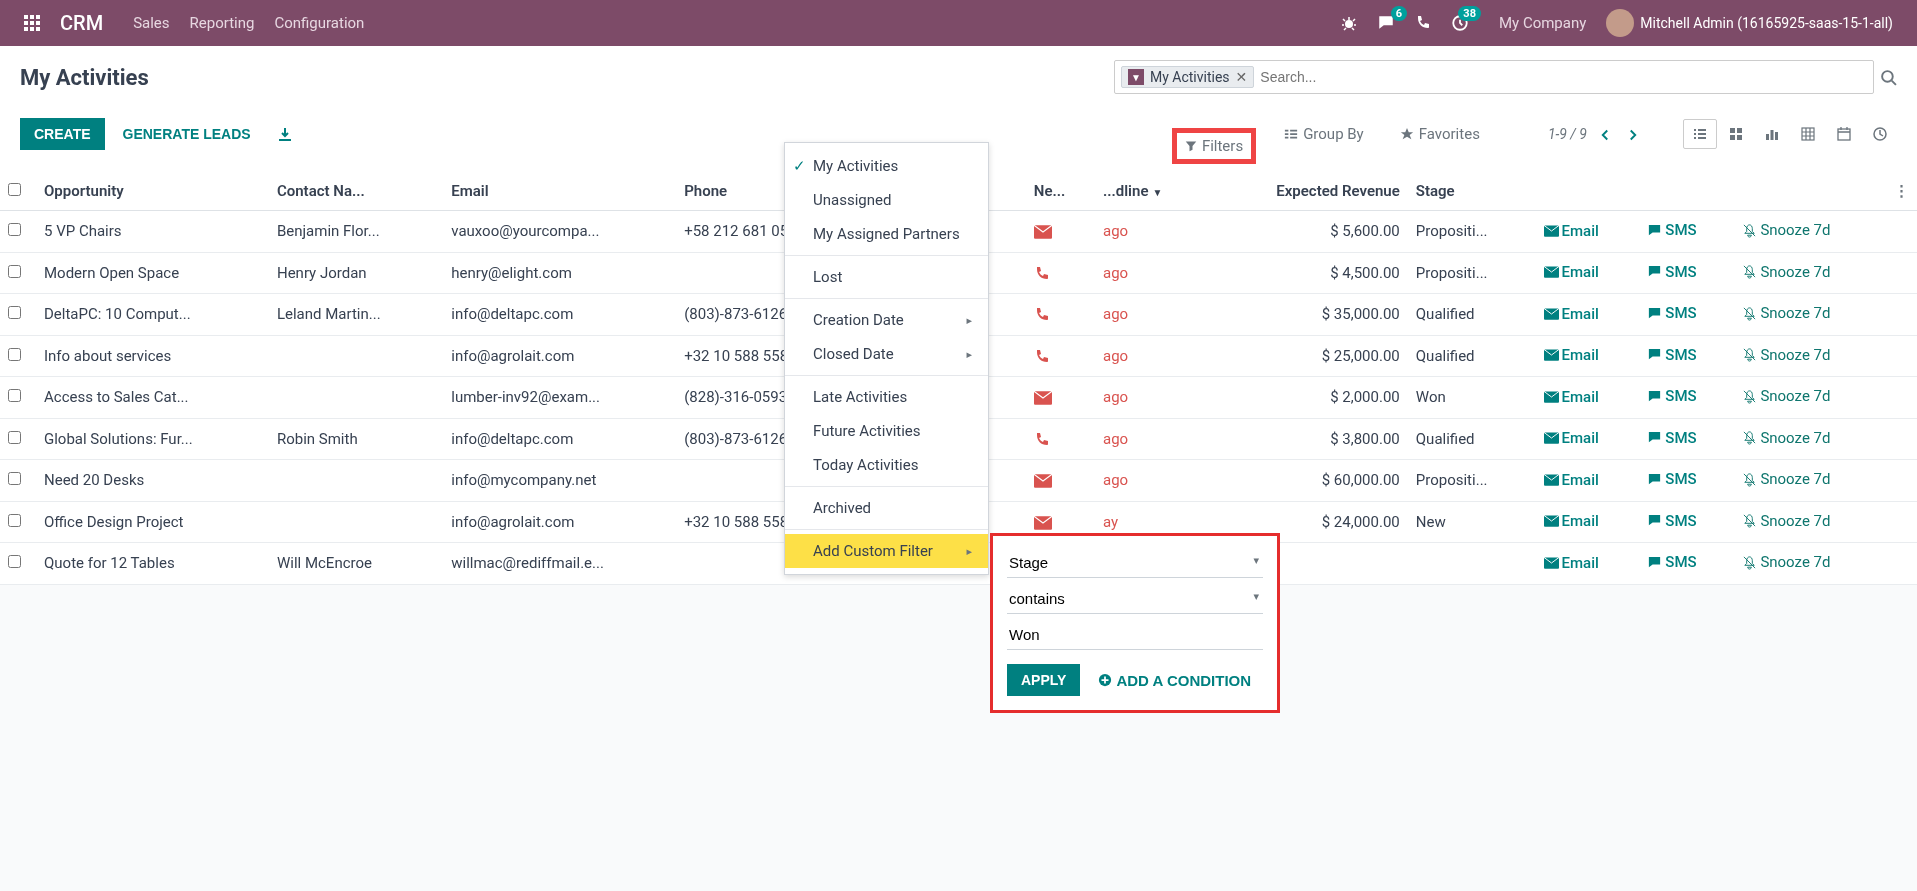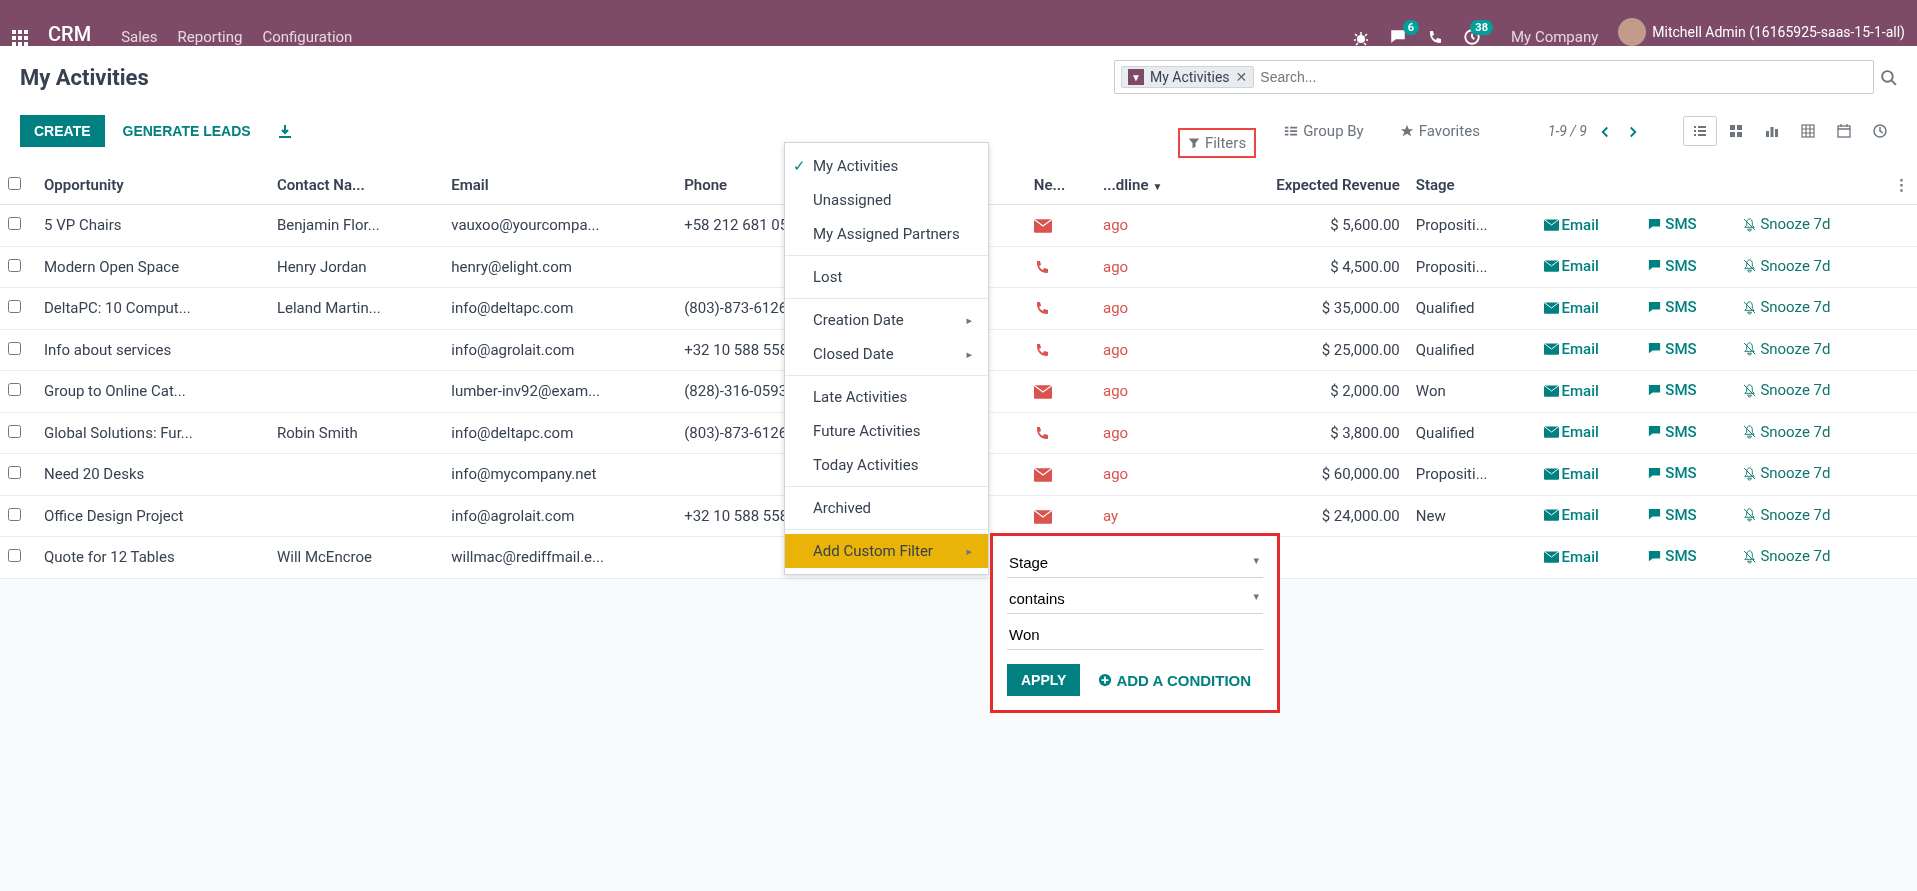--- a/index.html
+++ b/index.html
@@ -7,22 +7,22 @@
   font-family: -apple-system, BlinkMacSystemFont, "Segoe UI", Roboto, Helvetica, Arial, sans-serif;
   font-size: 14px;
   color: #374151;
   background: #f9fafb;
 }
 .topbar {
   background: #7d4b68;
   color: #fff;
   height: 46px;
   display: flex;
-  align-items: flex-end;
-  padding: 0 12px;
+  align-items: center;
+  padding: 0 24px;
   gap: 20px;
 }
 .topbar .apps-icon { display: grid; grid-template-columns: repeat(3,4px); gap: 2px; cursor: pointer; }
 .topbar .apps-icon span { width: 4px; height: 4px; background: #fff; }
 .topbar .brand { font-size: 20px; font-weight: 500; margin-right: 10px; cursor: pointer; }
 .topbar .nav-link { color: #e7d7e1; cursor: pointer; font-size: 15px; }
 .topbar .spacer { flex: 1; }
 .topbar .icon-btn { position: relative; color: #fff; cursor: pointer; display: inline-flex; align-items: center; }
 .topbar .badge { position: absolute; top: -8px; right: -12px; background: #00a09d; color: #fff; border-radius: 10px; font-size: 11px; padding: 1px 5px; font-weight: bold; }
 .topbar .avatar { width: 28px; height: 28px; border-radius: 50%; background: #c39b8a; display: inline-block; margin-right: 6px; }
@@ -44,21 +44,21 @@
 .search-input { border: none; outline: none; flex: 1; font-size: 14px; padding: 4px 6px; color: #6c757d; }
 .search-mag { color: #6c757d; cursor: pointer; margin-left: 6px; }
 
 .subheader-row2 { display: flex; align-items: center; gap: 12px; }
 .btn-primary { background: #008080; color: #fff; border: none; padding: 8px 14px; font-weight: bold; font-size: 14px; cursor: pointer; }
 .btn-flat { color: #008080; background: none; border: none; font-weight: bold; font-size: 14px; cursor: pointer; padding: 8px 6px; }
 .icon-flat { color: #008080; cursor: pointer; padding: 8px; }
 
 .toolbar { display: flex; align-items: center; gap: 20px; margin-left: auto; }
 .toolbar .tool-btn { display: inline-flex; align-items: center; gap: 5px; color: #6c757d; cursor: pointer; padding: 4px 8px; font-size: 15px; }
-.toolbar .tool-btn.highlighted { border: 2px solid #ef4444; margin-top: 24px; }
+.toolbar .tool-btn.highlighted { border: 5px solid #ef4444; margin-top: 24px; }
 .toolbar .pager { display: flex; align-items: center; gap: 8px; color: #6c757d; }
 .toolbar .pager .arrow { color: #008080; cursor: pointer; padding: 4px; }
 .toolbar .view-switch { display: flex; gap: 2px; }
 .toolbar .view-btn { width: 34px; height: 30px; display: inline-flex; align-items: center; justify-content: center; color: #6c757d; cursor: pointer; border: 1px solid transparent; }
 .toolbar .view-btn.active { border: 1px solid #ccc; border-radius: 2px; }
 
 .table-wrap { background: #fff; overflow-x: auto; }
 table { width: 100%; border-collapse: collapse; font-size: 15px; }
 th { text-align: left; padding: 10px 8px; color: #374151; font-weight: 600; border-bottom: 1px solid #dee2e6; white-space: nowrap; }
 td { padding: 10px 8px; border-bottom: 1px solid #e9ecef; color: #374151; white-space: nowrap; overflow: hidden; text-overflow: ellipsis; max-width: 160px; }
@@ -78,21 +78,21 @@
   width: 205px;
   background: #fff;
   border: 1px solid #d1d5db;
   box-shadow: 0 2px 6px rgba(0,0,0,.15);
   z-index: 50;
   padding: 6px 0;
 }
 .dropdown .item { padding: 8px 16px 8px 28px; position: relative; cursor: pointer; font-size: 15px; color: #374151; display: flex; align-items: center; }
 .dropdown .item.checked::before { content: "✓"; position: absolute; left: 8px; color: #008080; }
 .dropdown .item.has-sub::after { content: "▸"; margin-left: auto; color: #6c757d; font-size: 11px; }
-.dropdown .item.active-sub { background: #eab308; }
+.dropdown .item.active-sub { background: #fde047; }
 .dropdown hr { border: none; border-top: 1px solid #e5e7eb; margin: 4px 0; }
 
 .custom-filter-panel {
   position: absolute;
   top: 533px;
   left: 990px;
   width: 290px;
   background: #fff;
   border: 3px solid #e52d2d;
   z-index: 60;
@@ -392,21 +392,21 @@
     <td><span class="action-pill"><svg width="15" height="15" viewBox="0 0 16 16" fill="currentColor">
                 <path d="M2 2h12v8H6l-4 3V2z"></path>
               </svg>SMS</span></td>
     <td><span class="snooze"><svg width="15" height="15" viewBox="0 0 16 16" fill="currentColor">
                 <path d="M8 2c2 0 3 2 3 4v3l2 2H3l2-2V6c0-2 1-4 3-4zM6 13h4c0 1-1 2-2 2s-2-1-2-2zM2 2l12 12" stroke="currentColor" stroke-width="1" fill="none"></path>
               </svg>Snooze 7d</span></td>
     <td></td>
   </tr>
         <tr>
     <td><input type="checkbox" style=""></td>
-    <td>Group to Online Cat...</td>
+    <td>Access to Sales Cat...</td>
     <td></td>
     <td>lumber-inv92@exam...</td>
     <td>(828)-316-0593</td>
     <td>My Company</td>
     <td class="icon-cell"><svg width="18" height="14" viewBox="0 0 16 12" fill="currentColor">
               <rect x="0" y="0" width="16" height="12" rx="1"></rect>
               <path d="M0 0l8 6 8-6" stroke="#fff" stroke-width="1" fill="none"></path>
             </svg></td>
     <td class="ago">ago</td>
     <td class="num">$ 2,000.00</td>

